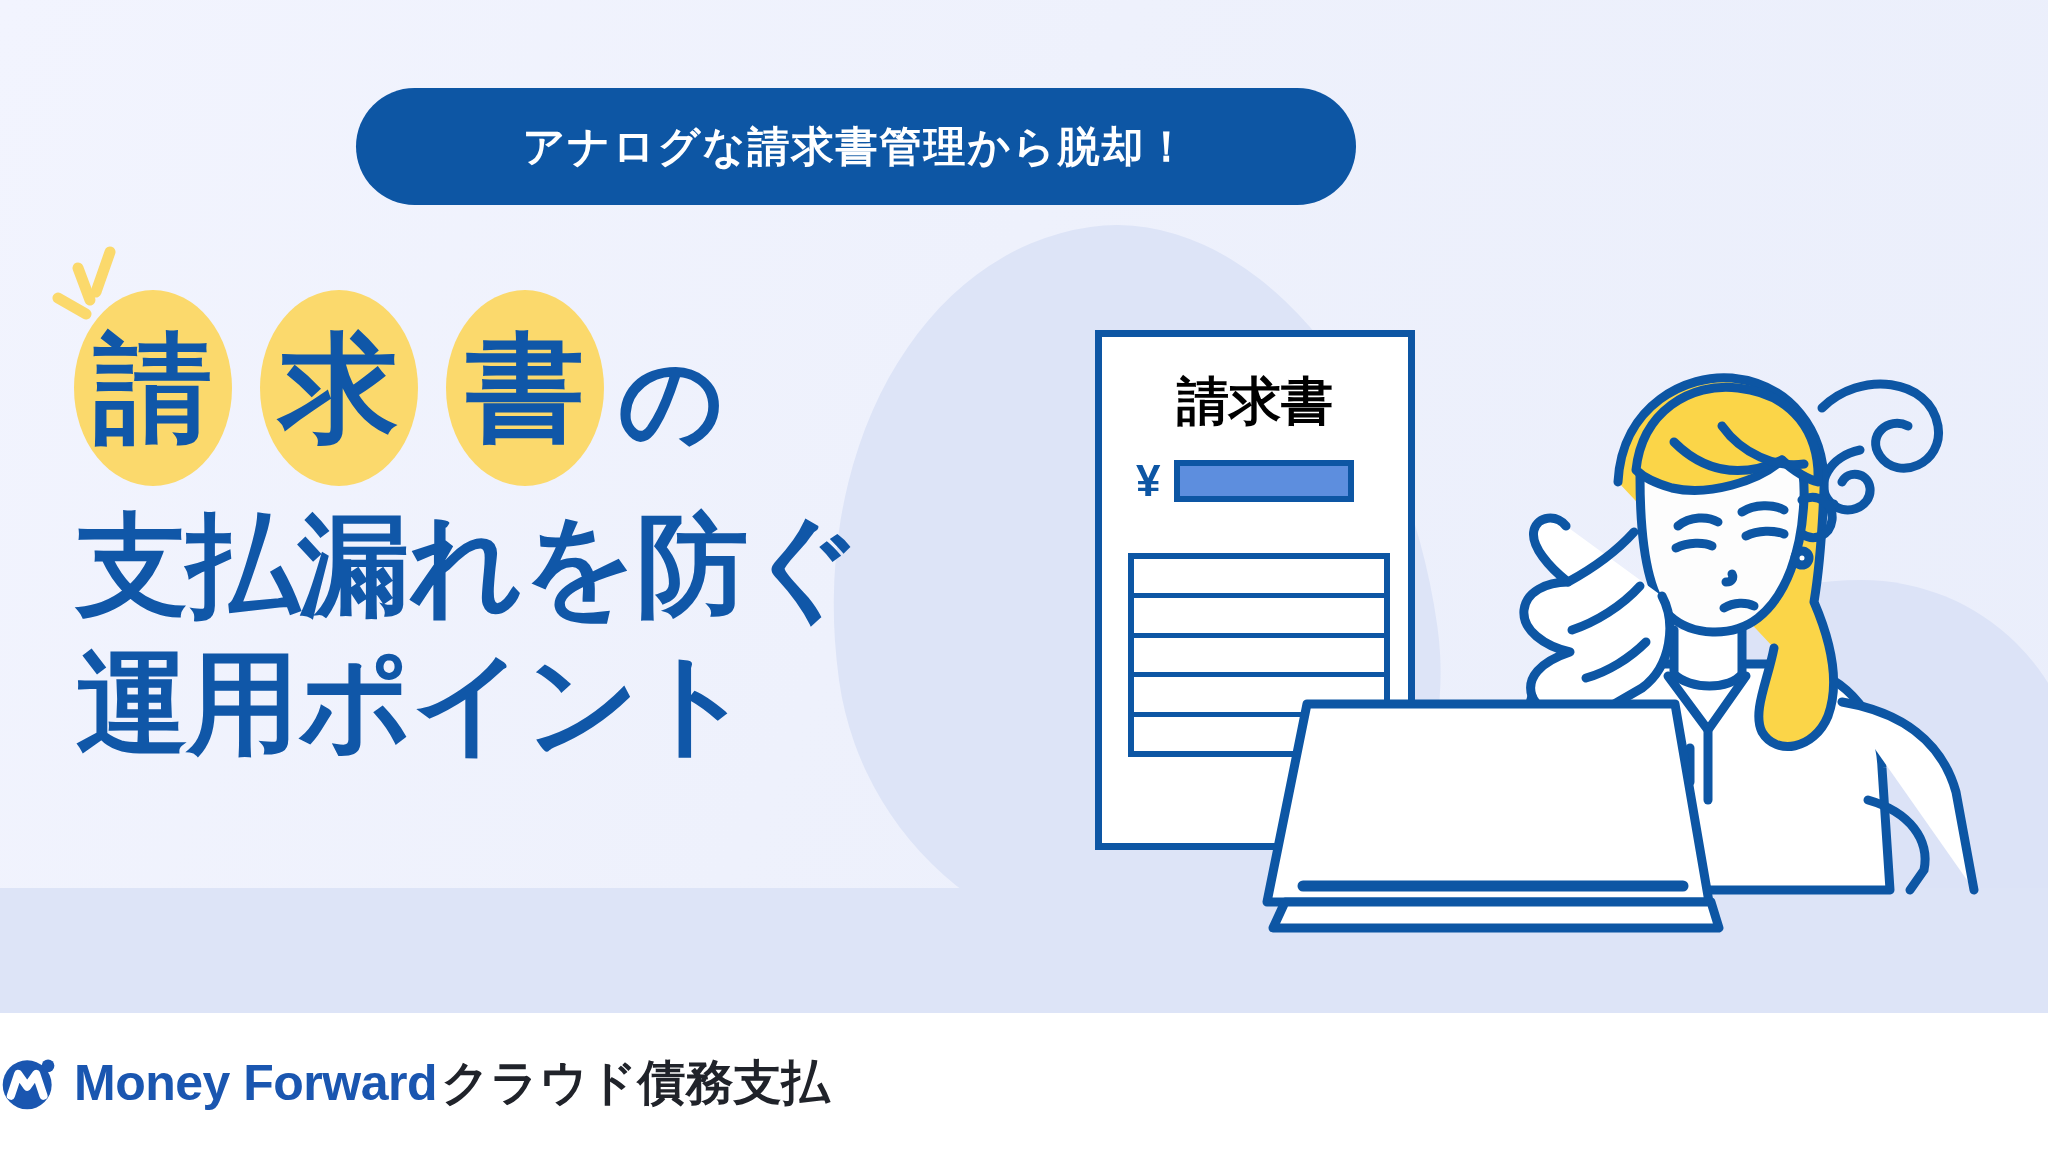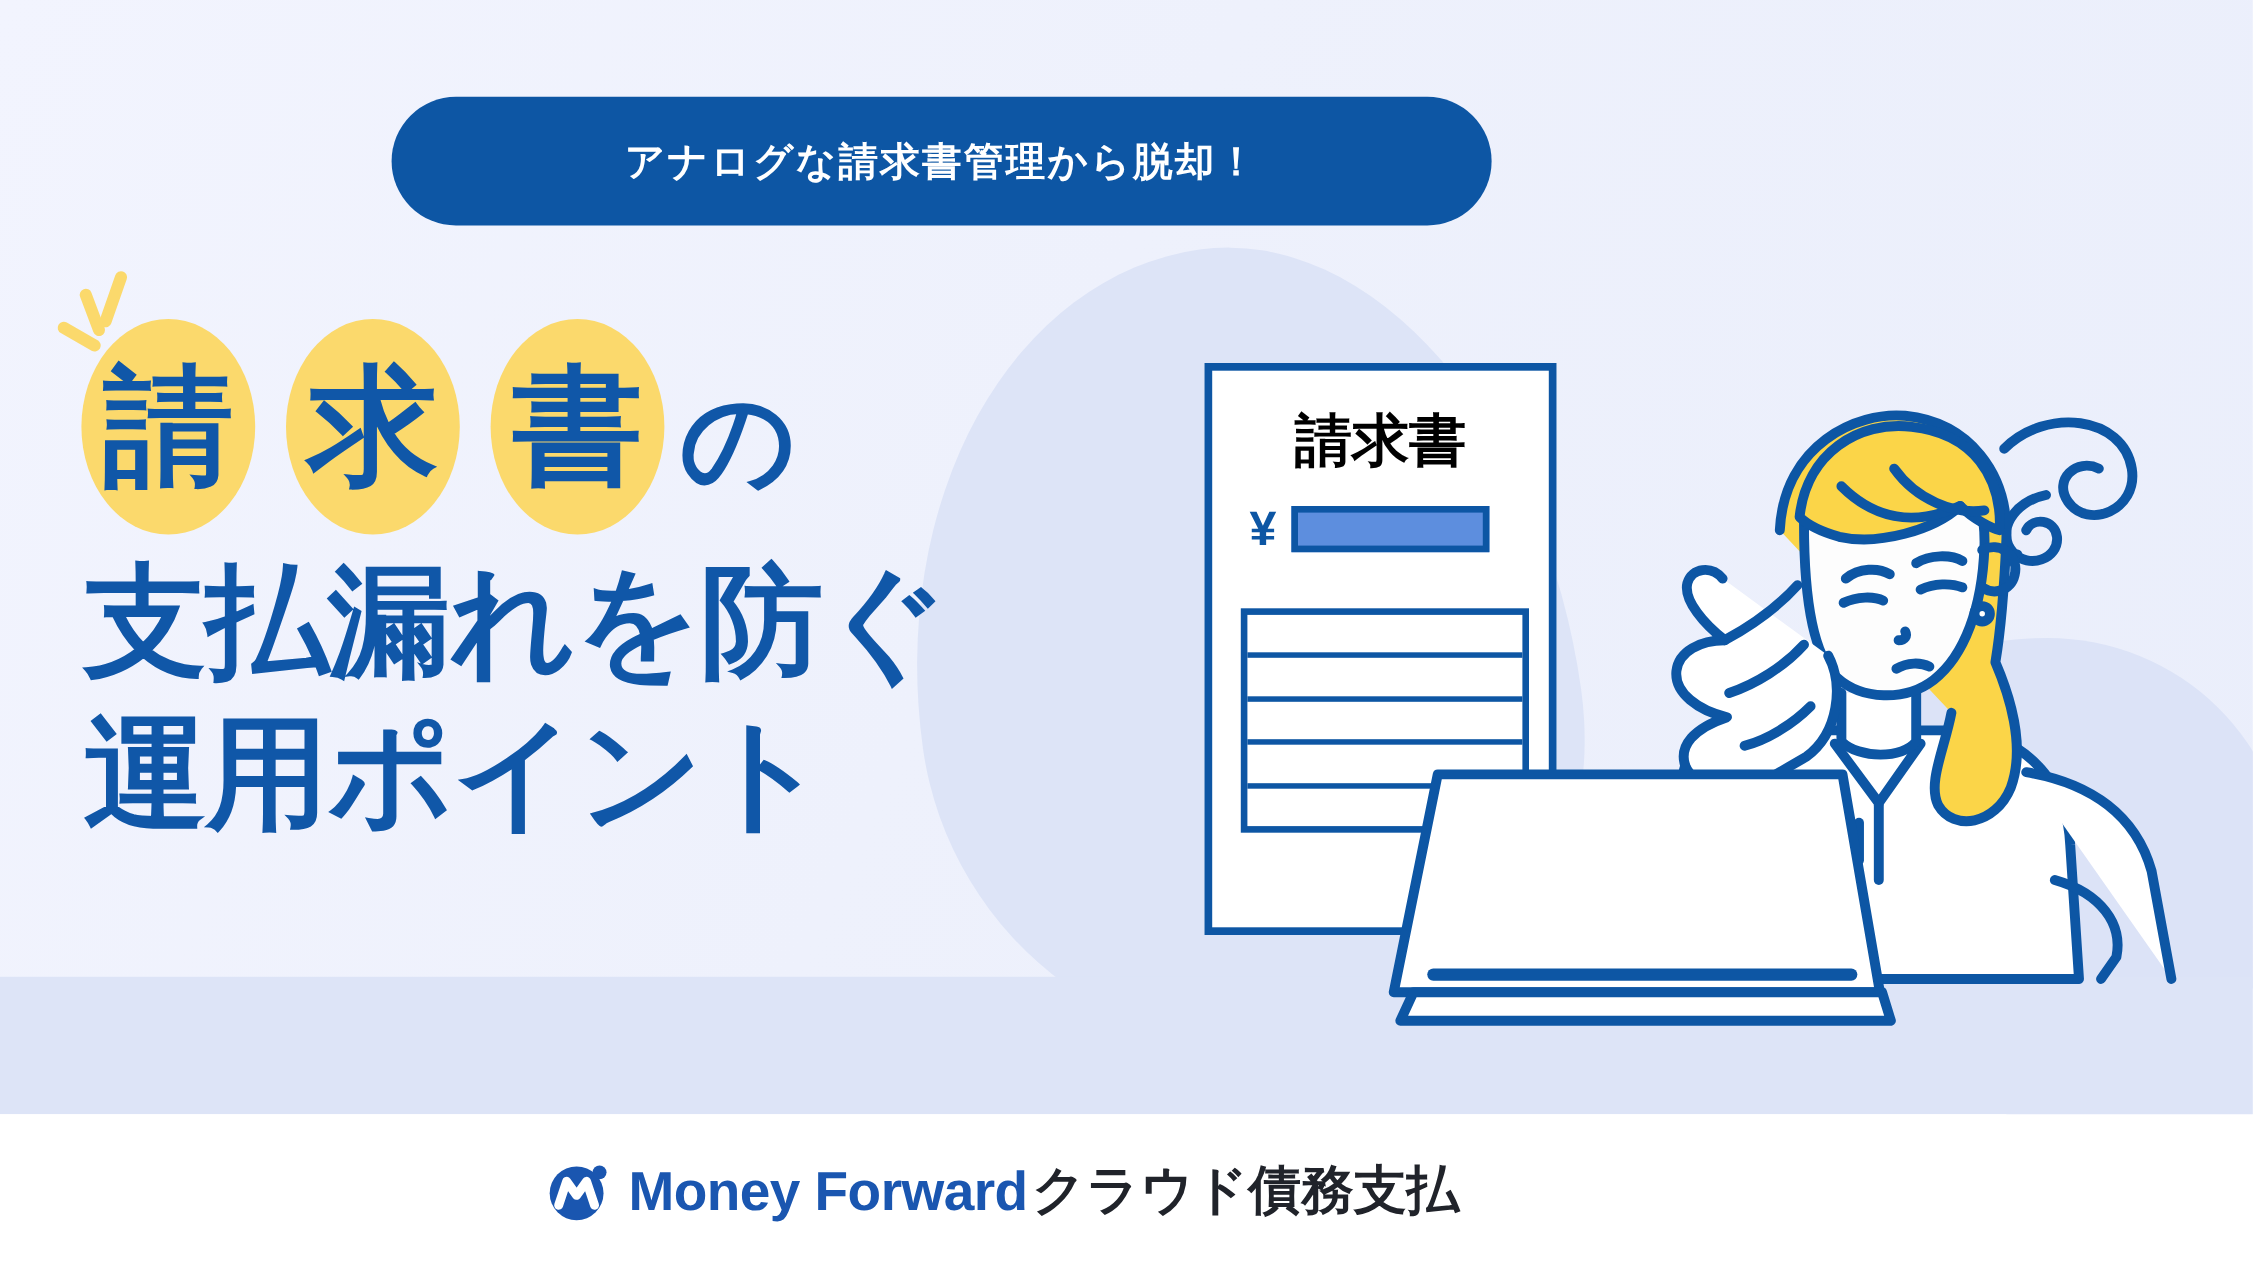--- a/index.html
+++ b/index.html
@@ -43,21 +43,21 @@
   
   #badge {
     position:absolute; left:356px; top:88px;
     width:1000px; height:117px;
     background:#0d56a4;
     border-radius:60px;
     display:flex; align-items:center; justify-content:center;
   }
   #badge-text {
     color:#ffffff;
-    font-size:36px;
+    font-size:42px;
     font-weight:bold;
     letter-spacing:2px;
     white-space:nowrap;
     line-height:1;
   }
 
   
   #headline { position:absolute; left:70px; top:290px; width:950px; }
   .hl-line { position:relative; white-space:nowrap; line-height:1; }
 
@@ -139,21 +139,21 @@
   .inv-row:last-child { border-bottom:none; }
 
   
   #person { position:absolute; left:1390px; top:330px; width:640px; height:600px; }
   #laptop  { position:absolute; left:1245px; top:690px; width:480px; height:260px; }
 
   
   #footer {
     position:absolute; left:0; top:1013px; width:1824px; height:139px;
     background:#ffffff;
-    display:flex; align-items:center; justify-content:center;
+    display:flex; align-items:center; justify-content:flex-start;
   }
   #logo-row { display:flex; align-items:center; }
   #logo-mark { width:58px; height:58px; margin-right:16px; flex:none; }
   #logo-text {
     color:#1a56b0; font-size:50px; font-weight:bold; letter-spacing:-0.5px;
     line-height:1; white-space:nowrap;
   }
   #logo-product {
     color:#20232a; font-size:48px; font-weight:bold; line-height:1;
     margin-left:4px; white-space:nowrap;

